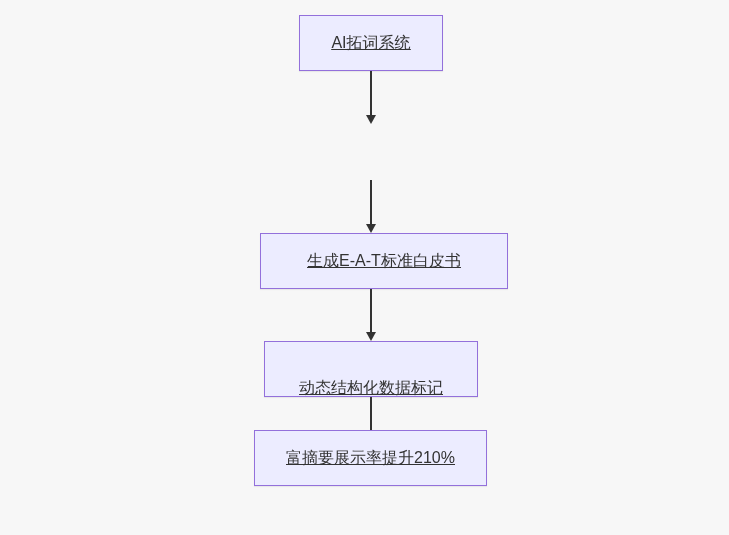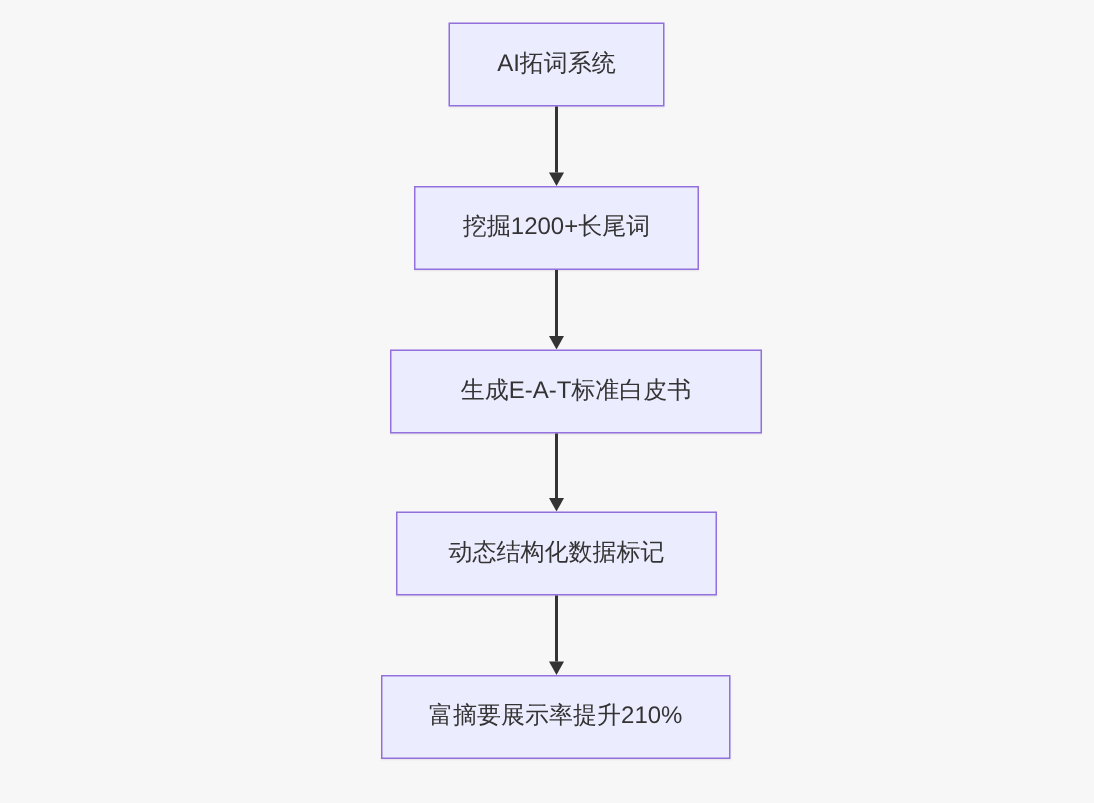--- a/index.html
+++ b/index.html
@@ -2,21 +2,21 @@
 <html style="--background: #f7f7f7; --node-fill: #ececff; --node-border: #9370db; --text: #333333; --arrow: #333333;"><head>
 <meta charset="utf-8">
 <style>
   :root {
     --background: #f7f7f7;
     --node-fill: #ececff;
     --node-border: #9370db;
     --text: #333333;
     --arrow: #333333;
   }
-  * { margin: 0; padding: 0; box-sizing: border-box; }
+  * { margin: 0; padding: 0; box-sizing: border-box; text-decoration: underline; }
   html, body {
     width: 729px; height: 535px;
     background: var(--background);
     font-family: "Liberation Sans", sans-serif;
     overflow: hidden;
   }
   .canvas {
     position: relative;
     width: 729px; height: 535px;
     background: var(--background);
@@ -30,22 +30,22 @@
     border: 1px solid var(--node-border);
     color: var(--text);
     font-size: 16px;
     line-height: 1;
     box-shadow: 0 1px 1px rgba(0,0,0,0.06);
     white-space: nowrap;
   }
   .node-1 { left: 299px; top: 15px;  width: 144px; height: 56px; }
   .node-2 { left: 276px; top: 124px; width: 190px; height: 56px; }
   .node-3 { left: 260px; top: 233px; width: 248px; height: 56px; }
-  .node-4 { left: 264px; top: 341px; width: 214px; height: 56px; }
-  .node-5 { left: 254px; top: 450px; width: 233px; height: 56px; text-align: right; }
+  .node-4 { left: 264px; top: 341px; width: 214px; height: 56px; align-items: flex-end; }
+  .node-5 { left: 254px; top: 430px; width: 233px; height: 56px; text-align: right; }
 
   .arrow {
     position: absolute;
     left: 366px;
     width: 10px;
     display: flex;
     flex-direction: column;
     align-items: center;
   }
   .arrow-1 { top: 71px;  height: 53px; }
@@ -71,23 +71,20 @@
 
   <div class="node node-1">
     <span>AI拓词系统</span>
   </div>
 
   <div class="arrow arrow-1">
     <div class="stem"></div>
     <div class="head"></div>
   </div>
 
-  <div class="node node-2">
-    <span>挖掘1200+长尾词</span>
-  </div>
 
   <div class="arrow arrow-2">
     <div class="stem"></div>
     <div class="head"></div>
   </div>
 
   <div class="node node-3">
     <span>生成E-A-T标准白皮书</span>
   </div>
 

